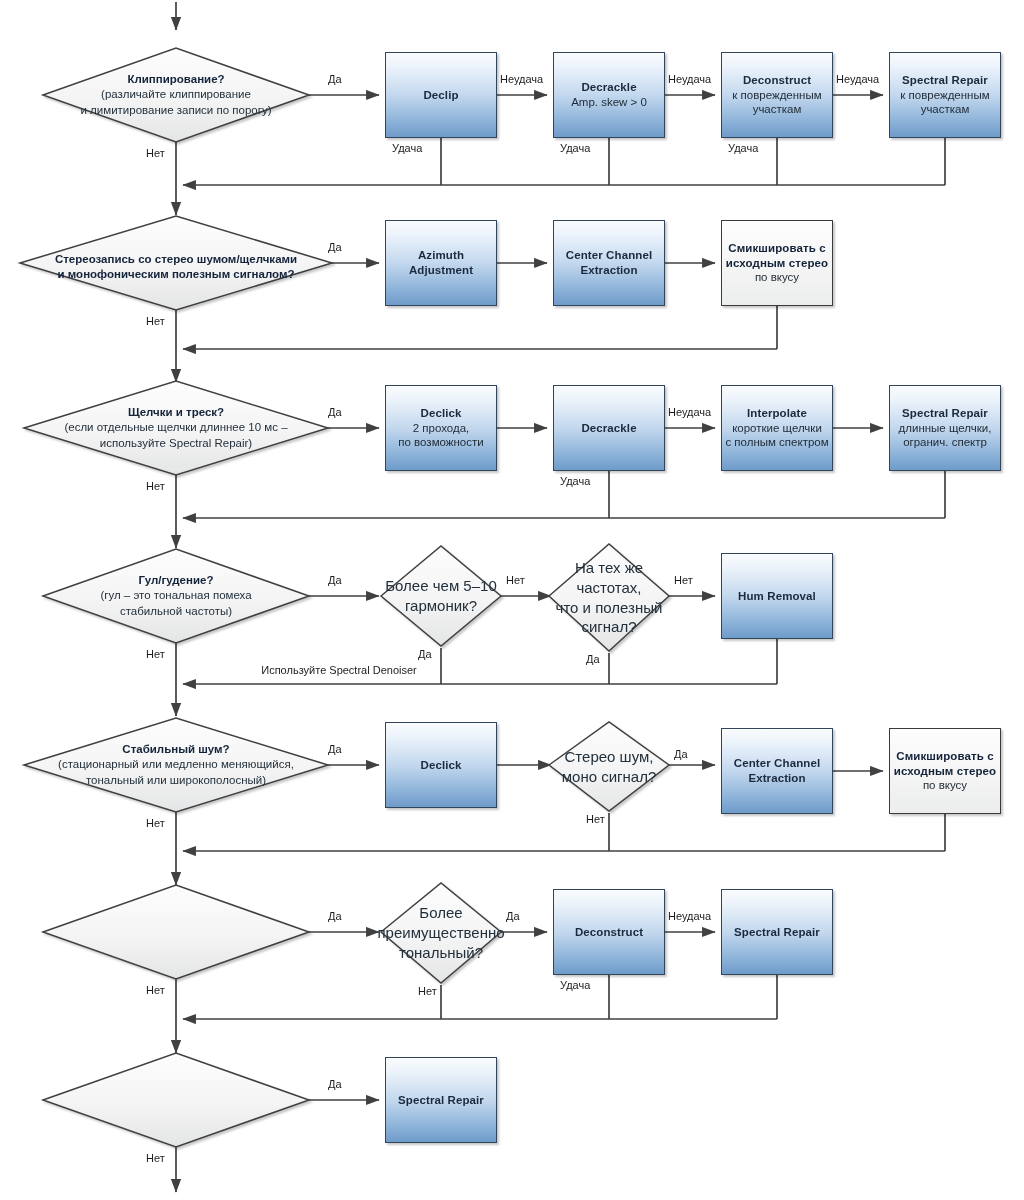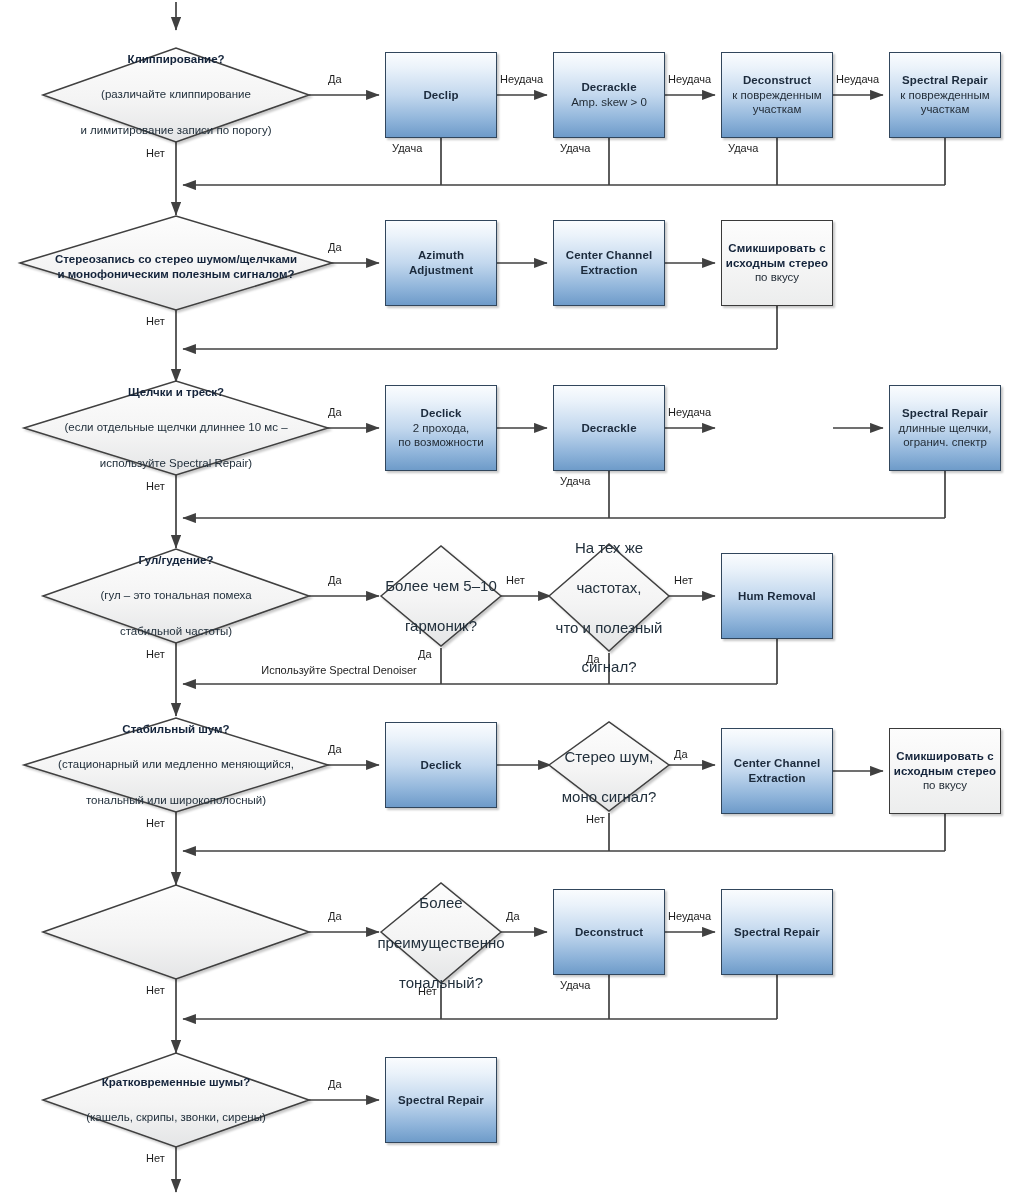--- a/index.html
+++ b/index.html
@@ -28,21 +28,21 @@
   .proc .t2{font-size:11.5px;color:#1f2933;}
 
   
   .dia{position:absolute;}
   .dia .lbl{
     position:absolute;left:0;top:0;width:100%;height:100%;
     display:flex;flex-direction:column;align-items:center;justify-content:center;
     text-align:center;line-height:1.33;pointer-events:none;
   }
   .dia .d1{font-weight:bold;font-size:11.5px;color:#13233a;}
-  .dia .d2{font-size:11.5px;color:#22303c;margin-top:20px;}
+  .dia .d2{font-size:11.5px;color:#22303c;}
   .dia.small .d2{font-size:15px;}
 
   
   .elab{position:absolute;font-size:11px;color:#1d1d1d;white-space:nowrap;}
   .elab.c{transform:translateX(-50%);}
 </style>
 </head>
 <body>
 
 <div id="stage">
@@ -177,26 +177,20 @@
 
   <div class="dia" style="left:24px;top:718px;width:304px;height:94px;">
     <div class="lbl">
       <div class="d1">Стабильный шум?</div>
       <div class="d2">(стационарный или медленно меняющийся,</div>
       <div class="d2">тональный или широкополосный)</div>
     </div>
   </div>
 
 
-  <div class="dia" style="left:43px;top:1053px;width:266px;height:94px;">
-    <div class="lbl">
-      <div class="d1">Кратковременные шумы?</div>
-      <div class="d2">(кашель, скрипы, звонки, сирены)</div>
-    </div>
-  </div>
 
   <div class="dia small" style="left:381px;top:546px;width:120px;height:100px;">
     <div class="lbl">
       <div class="d2">Более чем 5–10</div>
       <div class="d2">гармоник?</div>
     </div>
   </div>
 
   <div class="dia small" style="left:549px;top:544px;width:120px;height:107px;">
     <div class="lbl">
@@ -254,20 +248,25 @@
     <div class="t2">по вкусу</div>
   </div>
 
   <div class="node proc" style="left:385px;top:385px;width:112px;height:86px;">
     <div class="t1">Declick</div>
     <div class="t2">2 прохода,</div>
     <div class="t2">по возможности</div>
   </div>
   <div class="node proc" style="left:553px;top:385px;width:112px;height:86px;">
     <div class="t1">Decrackle</div>
+  </div>
+  <div class="node proc" style="left:721px;top:385px;width:112px;height:86px;">
+    <div class="t1">Interpolate</div>
+    <div class="t2">короткие щелчки</div>
+    <div class="t2">с полным спектром</div>
   </div>
   <div class="node proc" style="left:889px;top:385px;width:112px;height:86px;">
     <div class="t1">Spectral Repair</div>
     <div class="t2">длинные щелчки,</div>
     <div class="t2">огранич. спектр</div>
   </div>
 
   <div class="node proc" style="left:721px;top:553px;width:112px;height:86px;">
     <div class="t1">Hum Removal</div>
   </div>

